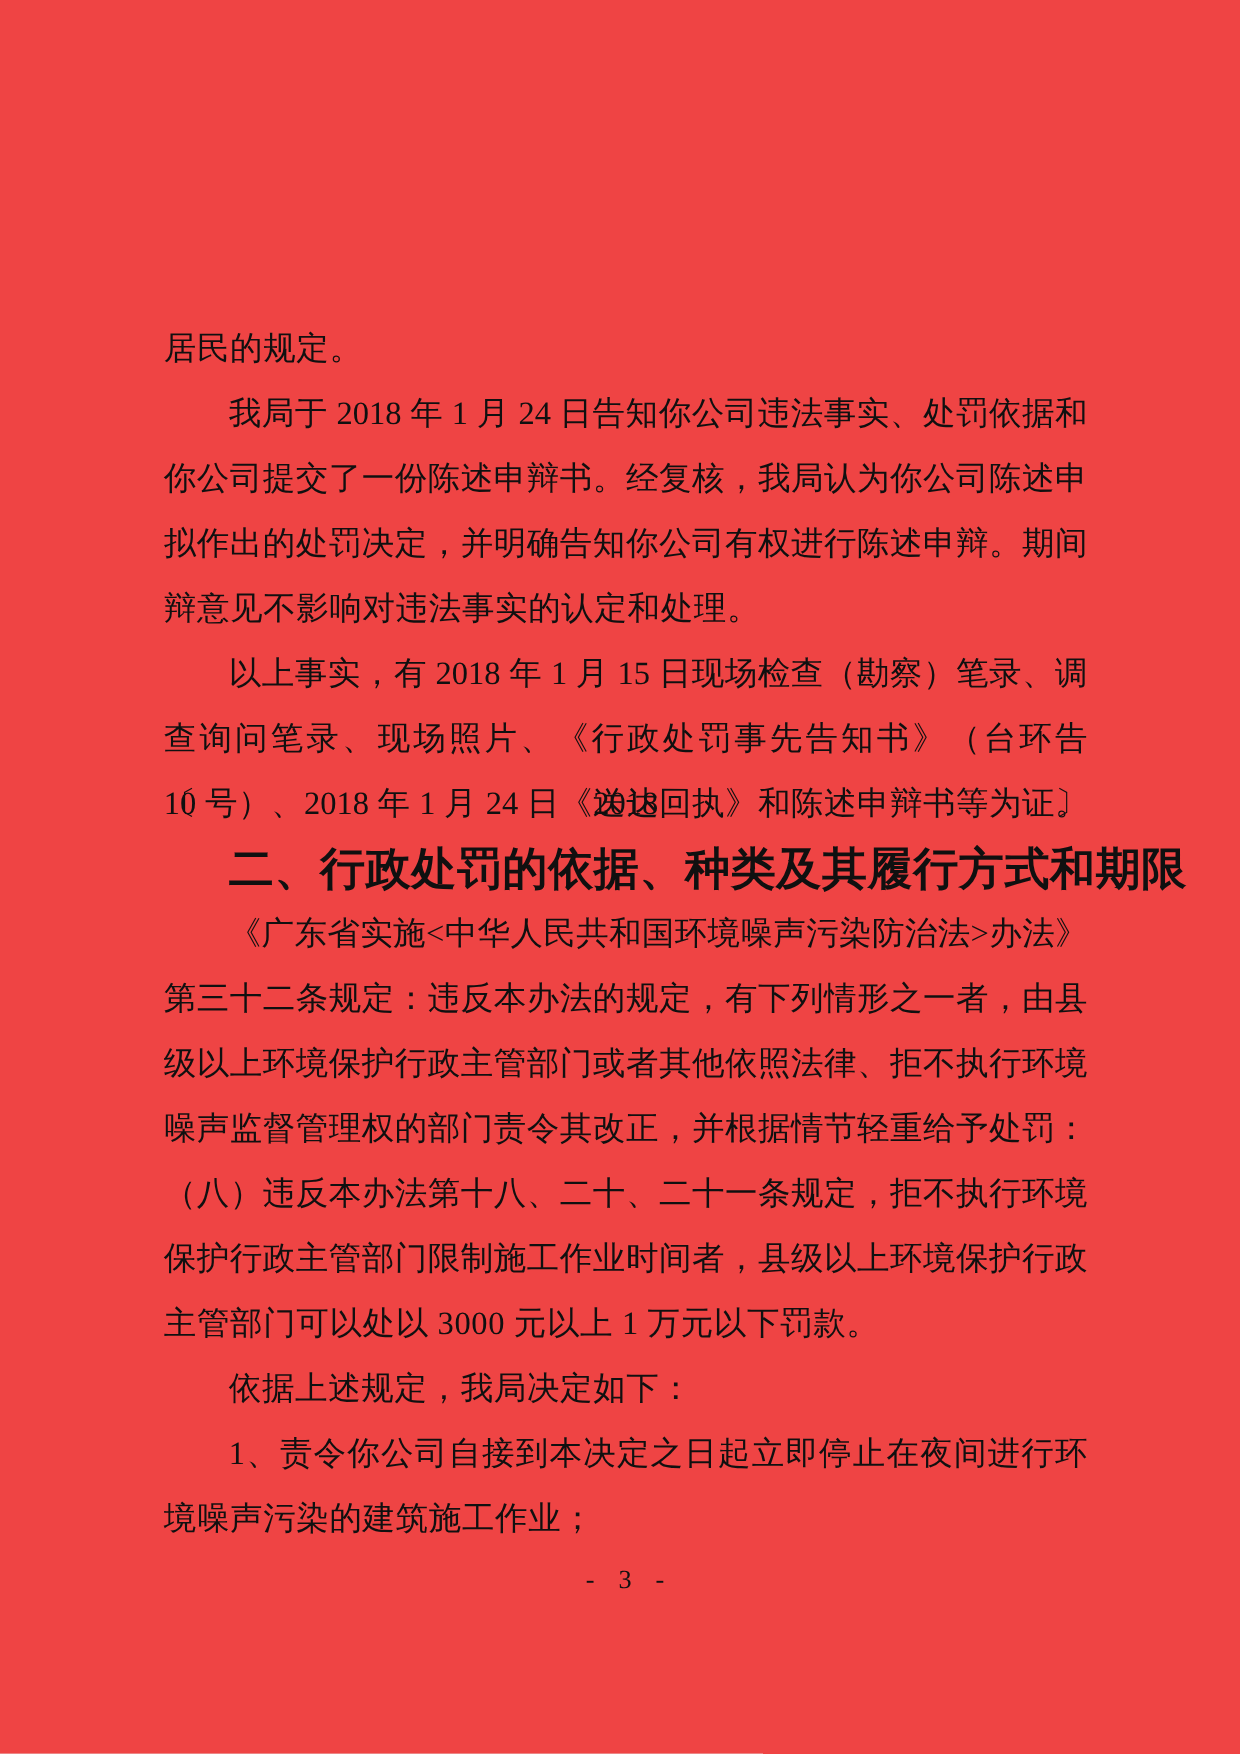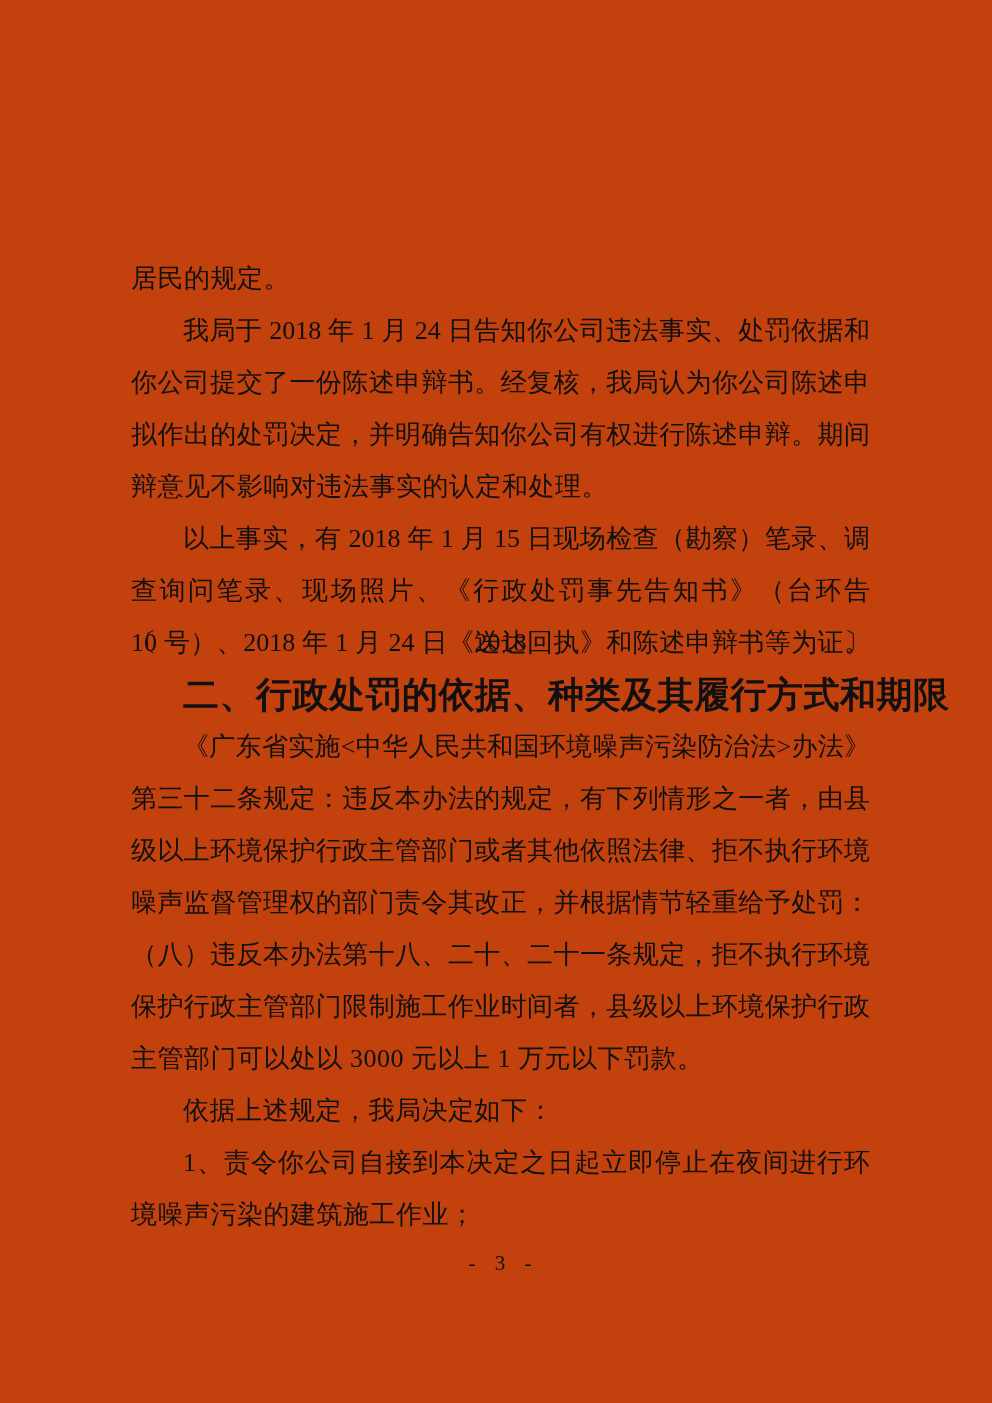--- a/index.html
+++ b/index.html
@@ -4,21 +4,21 @@
 <style>
   html, body {
     margin: 0;
     padding: 0;
     background: #e8e8e8;
   }
   .page {
     position: relative;
     width: 992px;
     height: 1403px;
-    background: #c2410c;
+    background: #ef4444;
     overflow: hidden;
     font-family: "Liberation Serif", "DejaVu Serif", serif;
     color: #101010;
   }
   .doc-body {
     position: absolute;
     left: 131px;
     top: 253px;
     width: 739px;
   }

